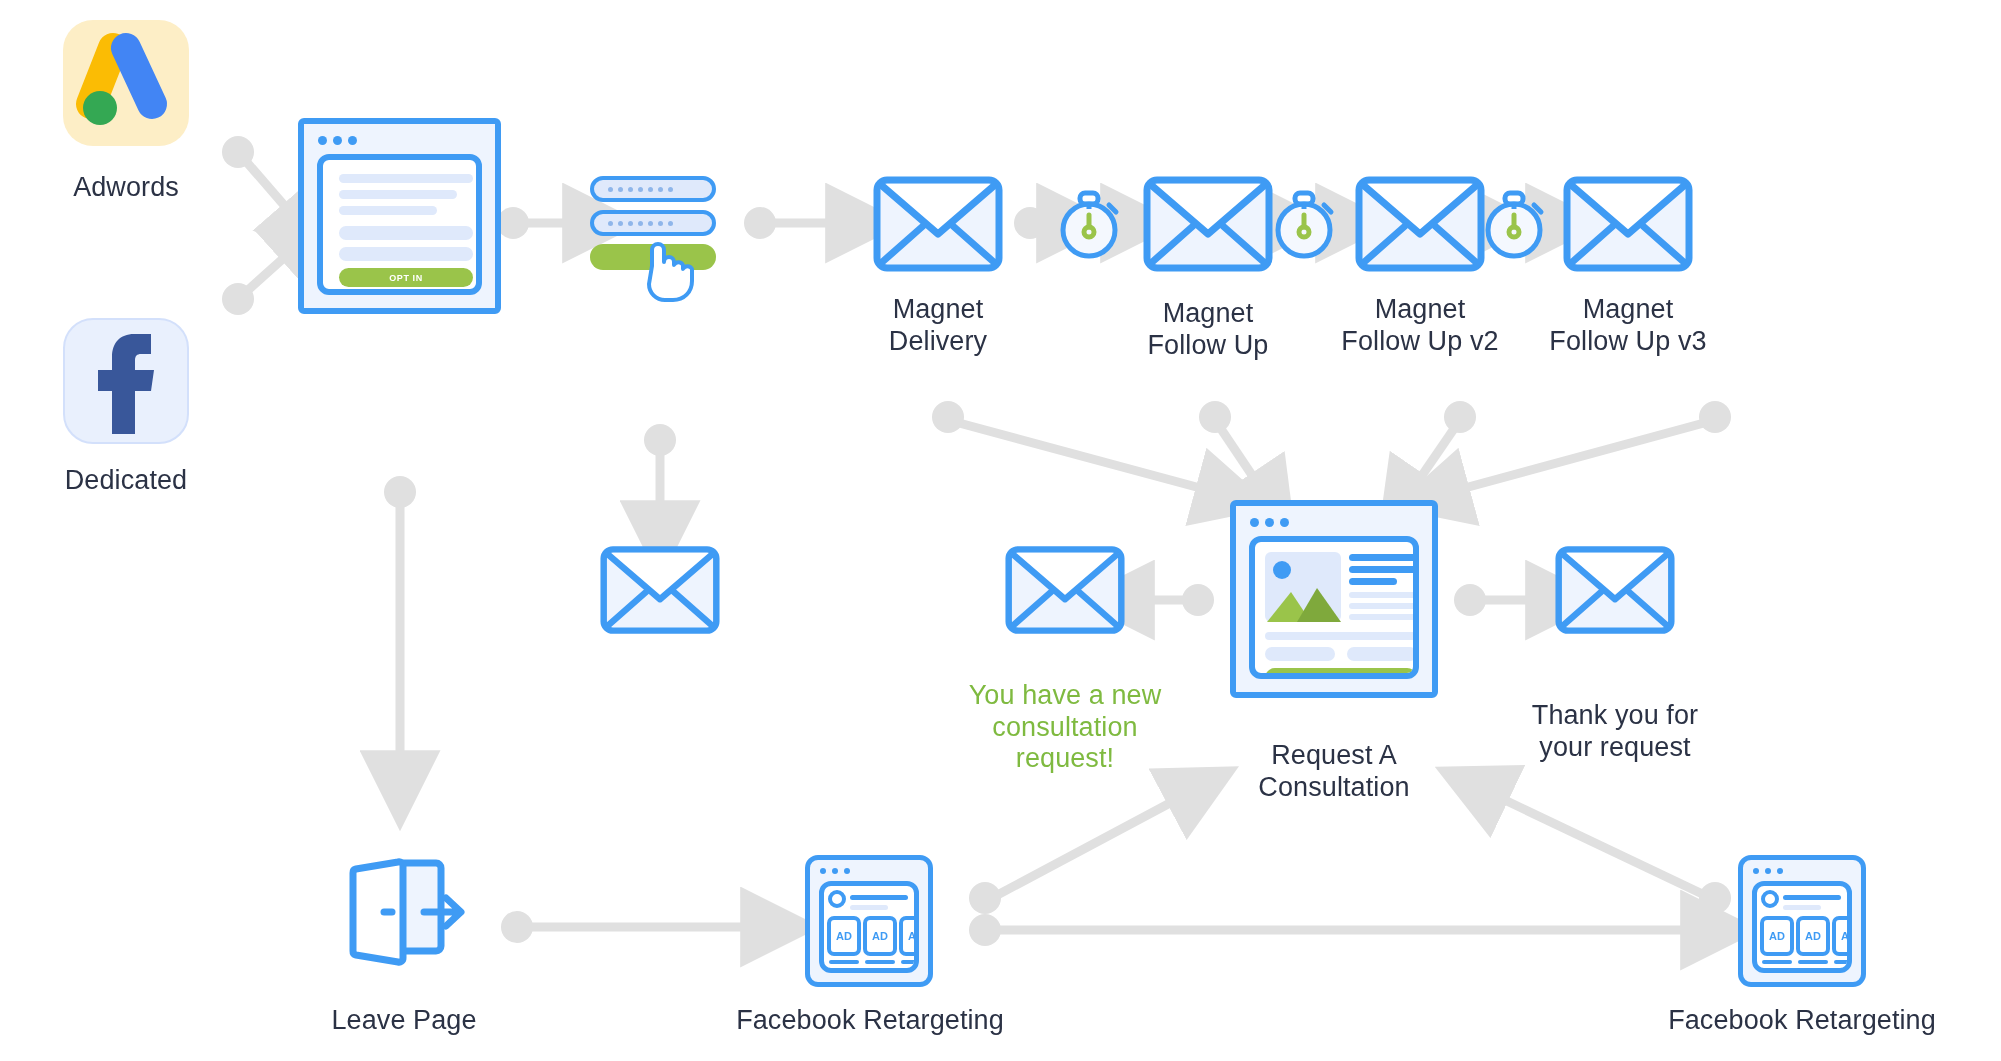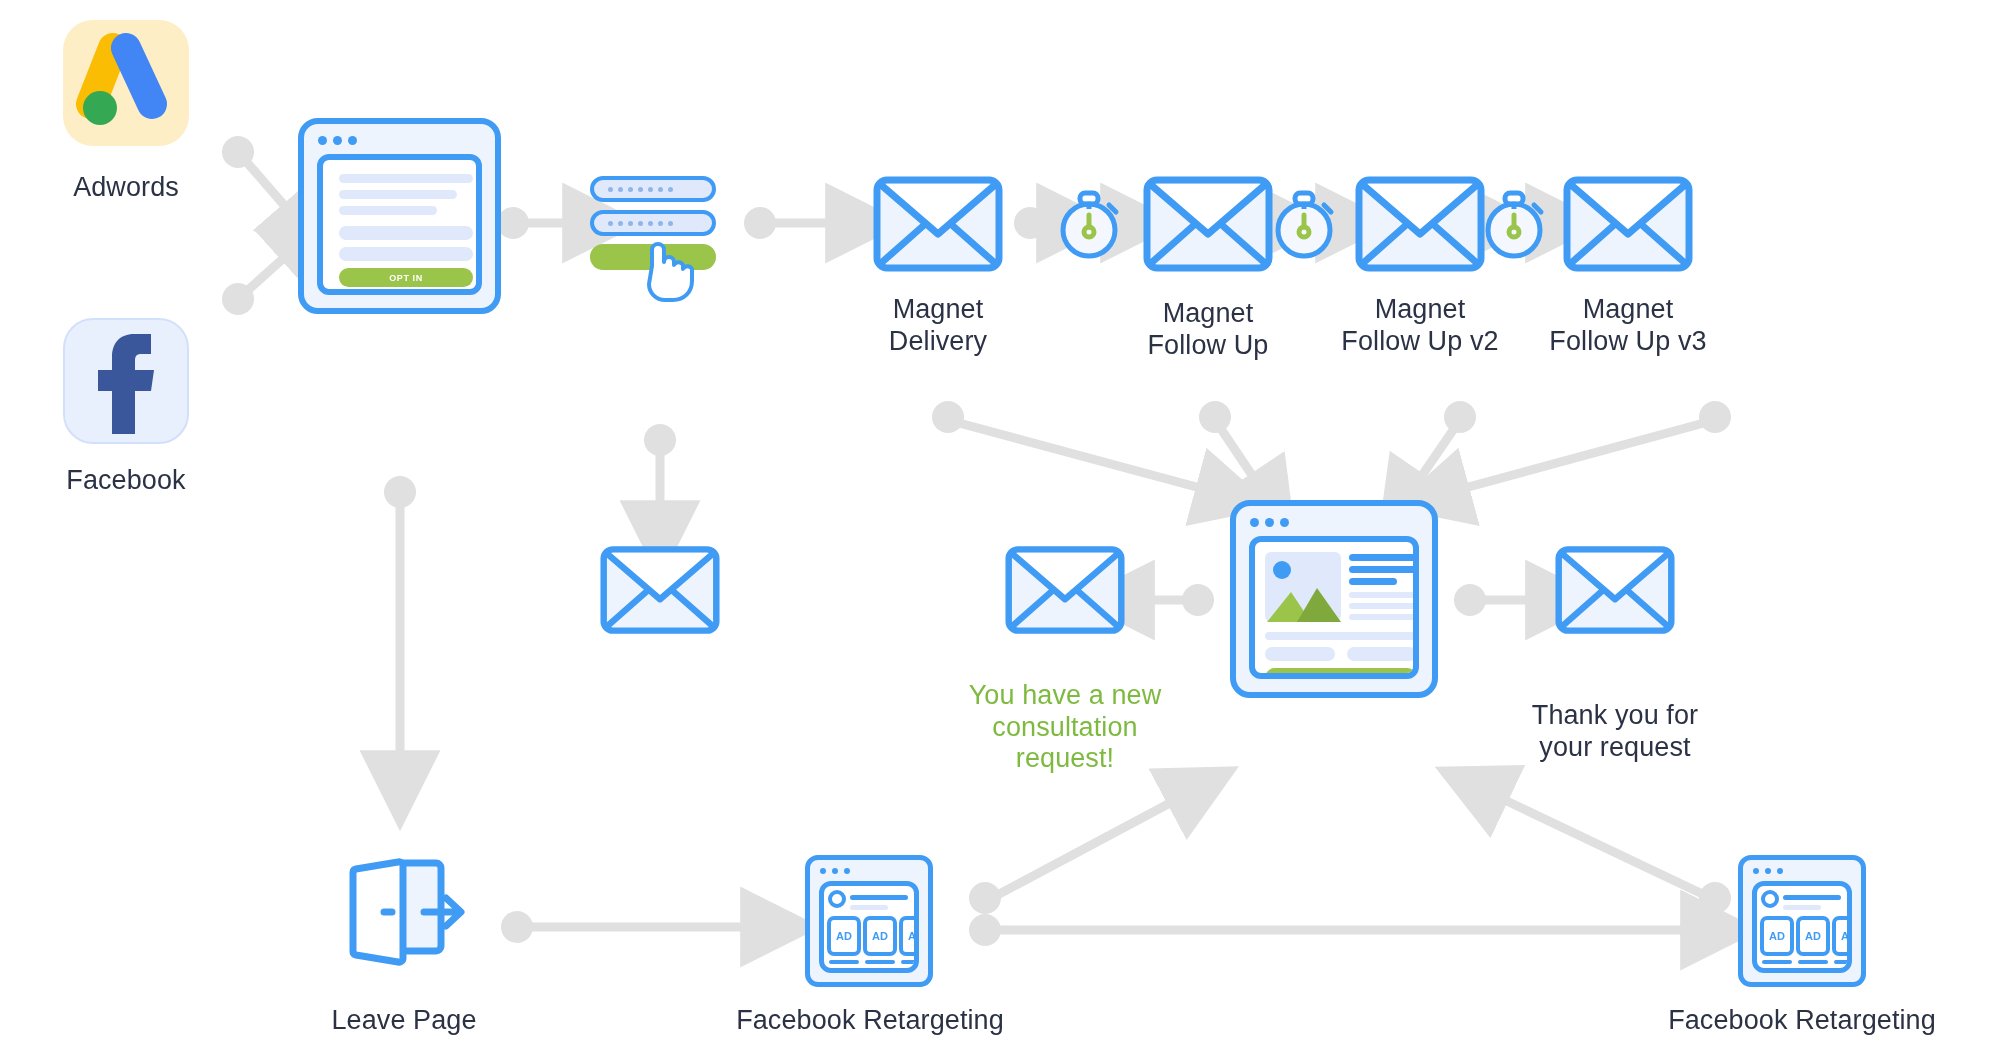--- a/index.html
+++ b/index.html
@@ -20,21 +20,21 @@
     letter-spacing: 0.1px; white-space: pre-line;
   }
   .label.green { color: #7fba40; }
 
   
   .tile { width: 126px; height: 126px; border-radius: 30px; position: relative; }
   .tile.adw { background: #fdeec6; }
   .tile.fb  { background: #e9f0fd; border: 2px solid #d3e0fb; }
 
   
-  .browser { position: relative; border: 6px solid #3f9bf4; border-radius: 20px; background: #eef4fe; }
+  .browser { position: relative; border: 6px solid #3f9bf4; border-radius: 6px; background: #eef4fe; }
   .browser .inner { position: absolute; border: 6px solid #3f9bf4; border-radius: 12px; background: #fff; overflow: hidden; }
   .dots { position: absolute; display: flex; gap: 6px; }
   .dots i { display: block; border-radius: 50%; background: #3f9bf4; }
 
   .bar { position: absolute; border-radius: 99px; background: #dfe9fb; }
   .bar.blue { background: #3f9bf4; }
 
   .cta {
     position: absolute; border-radius: 99px; background: #9ac44a;
     color: #fff; font-weight: bold; display: flex;
@@ -133,21 +133,21 @@
   </div>
   <div class="label" style="left:3px; top:172px; width:246px;">Adwords</div>
 
   <div class="node" style="left:63px; top:318px;">
     <div class="tile fb">
       <svg width="122" height="122" viewBox="0 0 122 122">
         <path d="M72,34 h14 v-20 h-17 c-14,0 -22,9 -22,23 v13 h-14 v21 h14 v43 h23 v-43 h16 l3,-21 h-19 v-10 c0,-4 2,-6 6,-6 z" fill="#39579a"></path>
       </svg>
     </div>
   </div>
-  <div class="label" style="left:3px; top:465px; width:246px;">Facebook</div>
+  <div class="label" style="left:3px; top:465px; width:246px;">Dedicated</div>
 
   <div class="node" style="left:298px; top:118px;">
     <div class="browser" style="width:203px; height:196px;">
       <div class="dots" style="left:14px; top:12px;">
         <i style="width:9px;height:9px;"></i>
           <i style="width:9px;height:9px;"></i>
           <i style="width:9px;height:9px;"></i>
       </div>
       <div class="inner" style="left:13px; top:30px; right:13px; bottom:13px;">
         <div class="bar" style="left:16px; top:14px; width:134px; height:9px;"></div>
@@ -303,20 +303,22 @@
         <div class="bar" style="left:94px; top:50px; width:68px; height:6px;"></div>
         <div class="bar" style="left:94px; top:61px; width:68px; height:6px;"></div>
         <div class="bar" style="left:94px; top:72px; width:68px; height:6px;"></div>
         <div class="bar" style="left:10px; top:90px; width:152px; height:8px;"></div>
         <div class="bar" style="left:10px; top:105px; width:70px; height:14px;"></div>
         <div class="bar" style="left:92px; top:105px; width:70px; height:14px;"></div>
         <div class="cta" style="left:10px; top:126px; width:152px; height:20px; font-size:8px;">BOOK APPOINTMENT</div>
       </div>
     </div>
   </div>
+  <div class="label" style="left:1211px; top:740px; width:246px;">Request A
+Consultation</div>
 
   <div class="node" style="left:1555px; top:545px;">
     <svg width="120" height="90" viewBox="0 0 130 96">
       <rect x="4" y="4" width="122" height="88" rx="10" fill="#eef4fe" stroke="#3f9bf4" stroke-width="7"></rect>
       <path d="M7,8 L65,58 L123,8" fill="#fff" stroke="#3f9bf4" stroke-width="7" stroke-linejoin="round"></path>
       <path d="M7,88 L50,50 M123,88 L80,50" stroke="#3f9bf4" stroke-width="7" stroke-linecap="round"></path>
     </svg>
   </div>
   <div class="label" style="left:1492px; top:700px; width:246px;">Thank you for
 your request</div>

